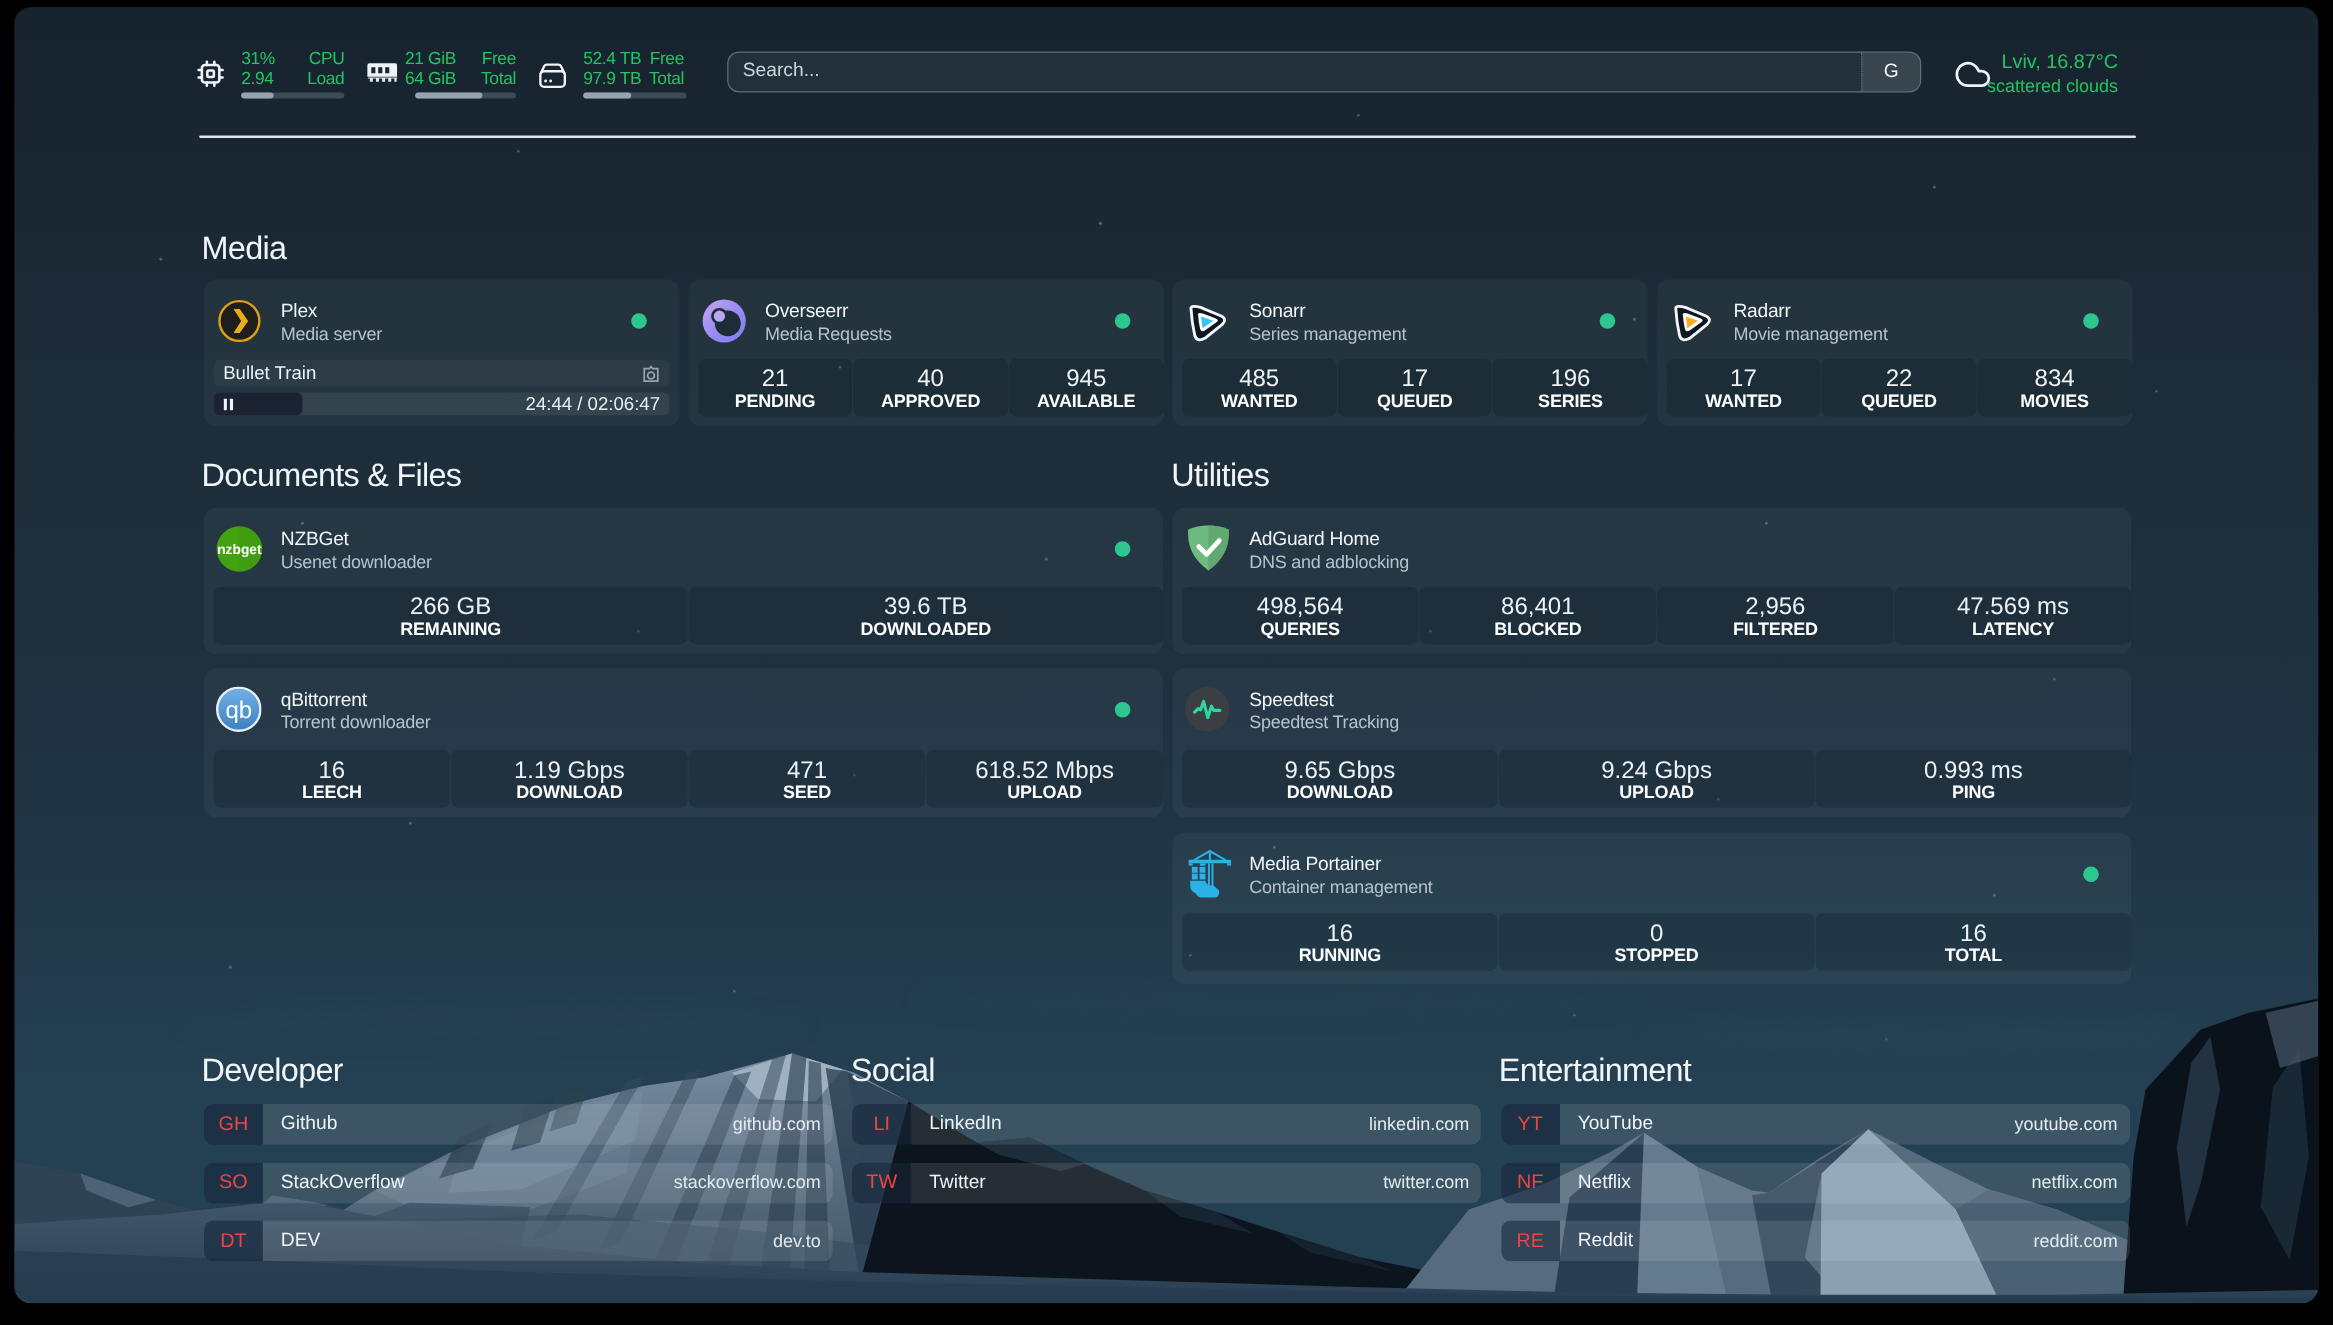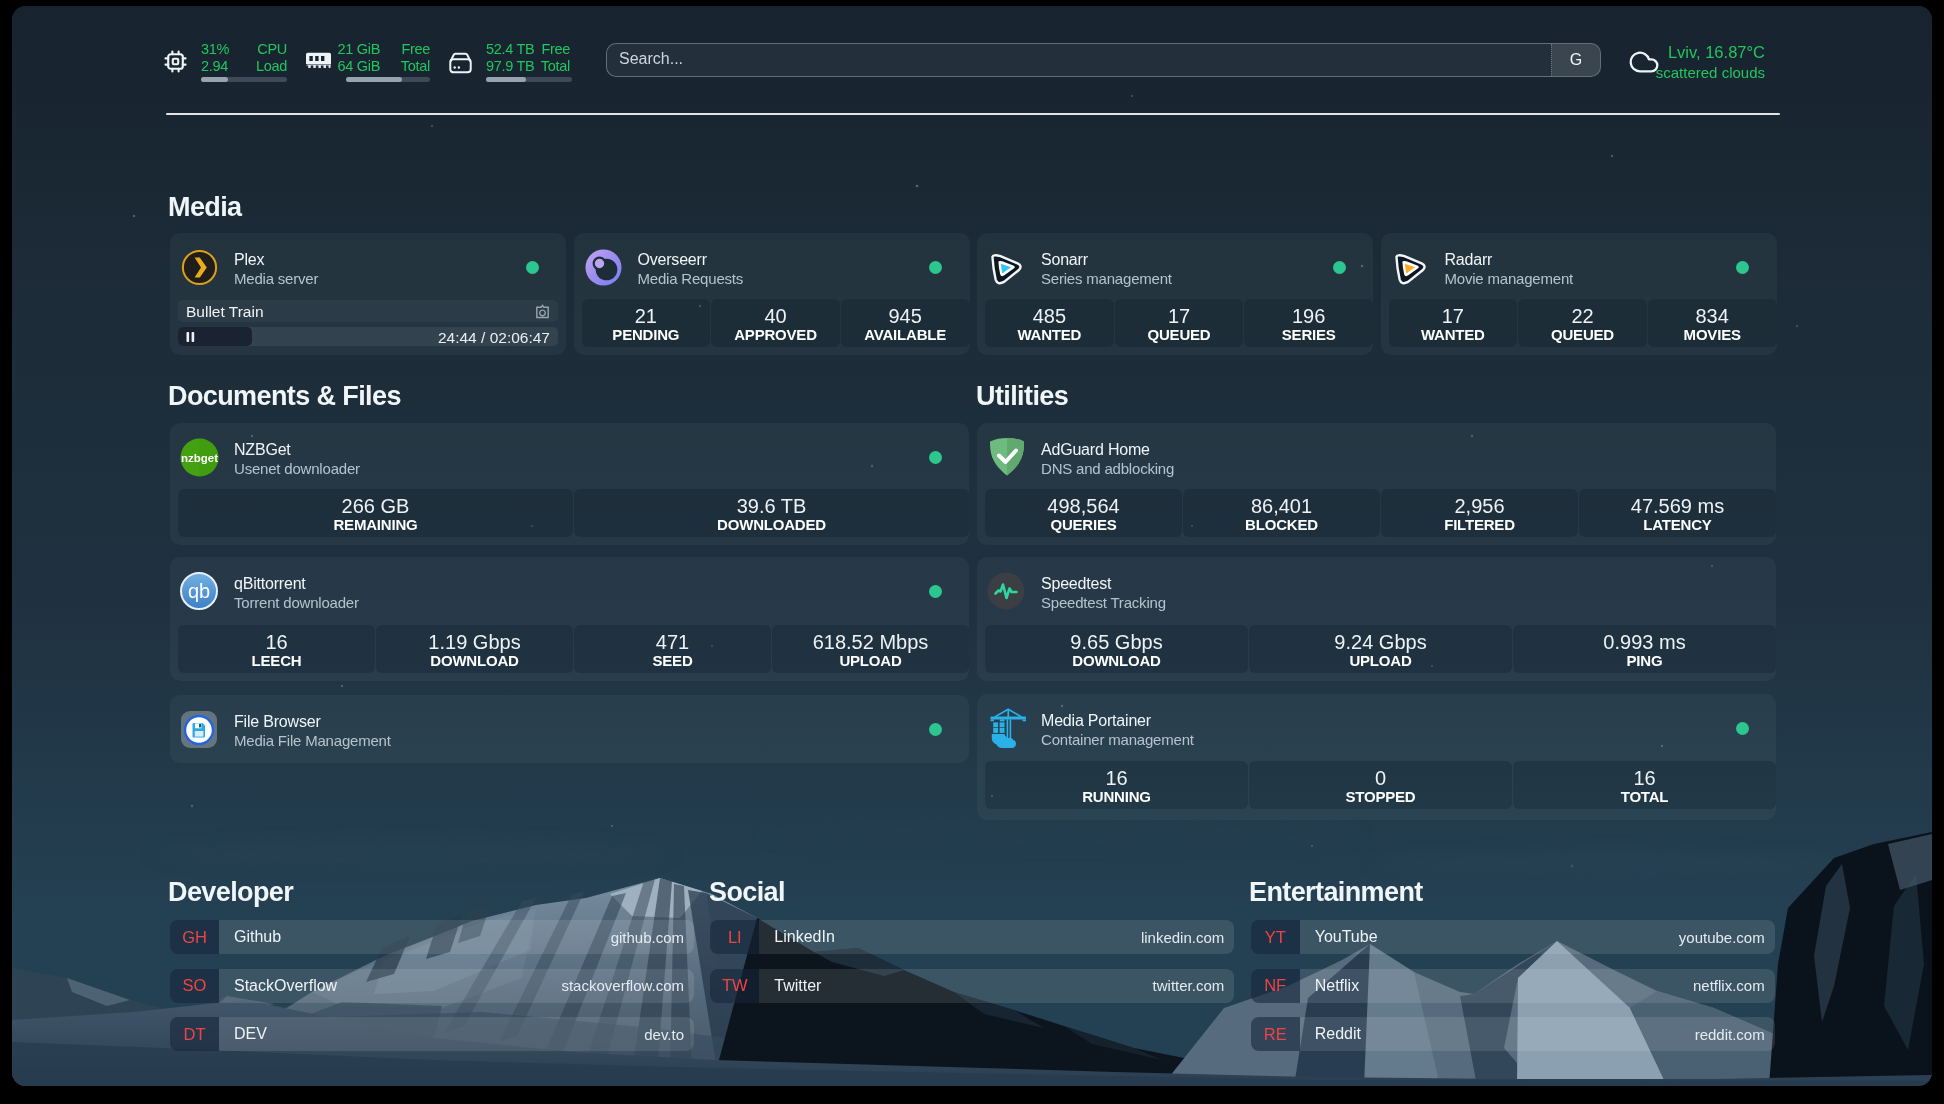--- a/index.html
+++ b/index.html
@@ -2,21 +2,21 @@
 <html><head>
 <meta charset="utf-8">
 <style>
 * { margin:0; padding:0; box-sizing:border-box; }
 html,body { width:1944px; height:1104px; background:#000; overflow:hidden;
   font-family:"Liberation Sans", sans-serif; }
 #screen { position:absolute; left:12px; top:6px; width:1920px; height:1080px;
   border-radius:14px; overflow:hidden; background:#18242f; }
 #bg { position:absolute; left:0; top:0; }
 .abs { position:absolute; }
-.sect { position:absolute; font-size:27px; font-weight:700; color:#f0f6f8; line-height:32px; letter-spacing:-0.6px;text-align:right; }
+.sect { position:absolute; font-size:27px; font-weight:400; color:#f0f6f8; line-height:32px; letter-spacing:-0.6px;text-align:right; }
 .card { position:absolute; background:rgba(235,248,255,0.045); border-radius:10px; }
 .card .title { position:absolute; left:64px; top:17px; font-size:16px; line-height:19px; font-weight:500; color:#f0f5f7; letter-spacing:-0.2px; }
 .card .sub { position:absolute; left:64px; top:37px; font-size:15px; line-height:18px; color:#b7c3cb; letter-spacing:-0.2px; }
 .card .icon { position:absolute; left:11px; top:16px; }
 .dot { position:absolute; right:27.5px; top:27.5px; width:13px; height:13px; border-radius:50%; background:#2cc78e; }
 .stats { position:absolute; left:8px; right:0; top:66px; height:48px; display:flex; gap:1px; }
 .stat { flex:1; background:rgba(5,17,27,0.22); border-radius:6px; text-align:center; overflow:hidden; }
 .stat .v { margin-top:6.5px; font-size:20px; line-height:20px; color:#ecf2f5; }
 .stat .l { margin-top:1.5px; font-size:15px; line-height:15px; font-weight:700; color:#fdfefe; letter-spacing:-0.2px; }
 .tv { position:absolute; font-size:14.5px; line-height:16.6px; color:#22c55e; letter-spacing:-0.3px; white-space:pre; }
@@ -383,34 +383,20 @@
     <div class="stat">
           <div class="v">9.24 Gbps</div>
           <div class="l">UPLOAD</div>
         </div>
     <div class="stat">
           <div class="v">0.993 ms</div>
           <div class="l">PING</div>
         </div>
   </div>
 </div>
-<div class="card" style="left:158px;top:689px;width:799px;height:68px">
-  <div class="abs" style="left:11px;top:16px;width:36px;height:37px;border-radius:9px;background:rgba(255,255,255,0.28)">
-    <svg width="30" height="30" viewBox="0 0 30 30" style="position:absolute;left:3px;top:3.5px">
-      <circle cx="15" cy="15" r="14" fill="#fff" stroke="#1f64e0" stroke-width="2.4"></circle>
-      <path d="M9.5,8 h9 l2.5,2.5 v11 a1,1 0 0 1 -1,1 h-10.5 a1,1 0 0 1 -1,-1 v-12.5 a1,1 0 0 1 1,-1 Z" fill="#29abe2"></path>
-      <rect x="11" y="8.3" width="6.5" height="5" fill="#fff"></rect>
-          <rect x="15" y="8.8" width="2.2" height="3.6" fill="#0b5f86"></rect>
-      <rect x="10.8" y="16" width="8.6" height="5.6" fill="#d9ecf8"></rect>
-    </svg>
-  </div>
-  <div class="title">File Browser</div>
-      <div class="sub">Media File Management</div>
-      <div class="dot"></div>
-</div>
 <div class="card" style="left:965px;top:688px;width:799px;height:126px">
   <svg class="icon" width="40" height="42" viewBox="0 0 40 42" style="left:11px;top:13px">
     <g fill="#2ab2e8">
       <path d="M20.2,1.2 L34,9.2 l-1,1.4 -12.8,-7.4 -12.8,7.4 -1,-1.4 Z"></path>
       <rect x="19.4" y="2.5" width="1.7" height="8"></rect>
       <rect x="2.5" y="9.4" width="35.5" height="3" rx="1"></rect>
       <path d="M2.5,12.4 h3.4 v1.8 h-3.4 Z M34.6,12.4 h3.4 v1.8 h-3.4 Z"></path>
       <rect x="18.6" y="12.4" width="1.6" height="21.5"></rect>
           <rect x="21.6" y="12.4" width="1.6" height="21.5"></rect>
       <rect x="11.8" y="12.4" width="4.8" height="2"></rect>

